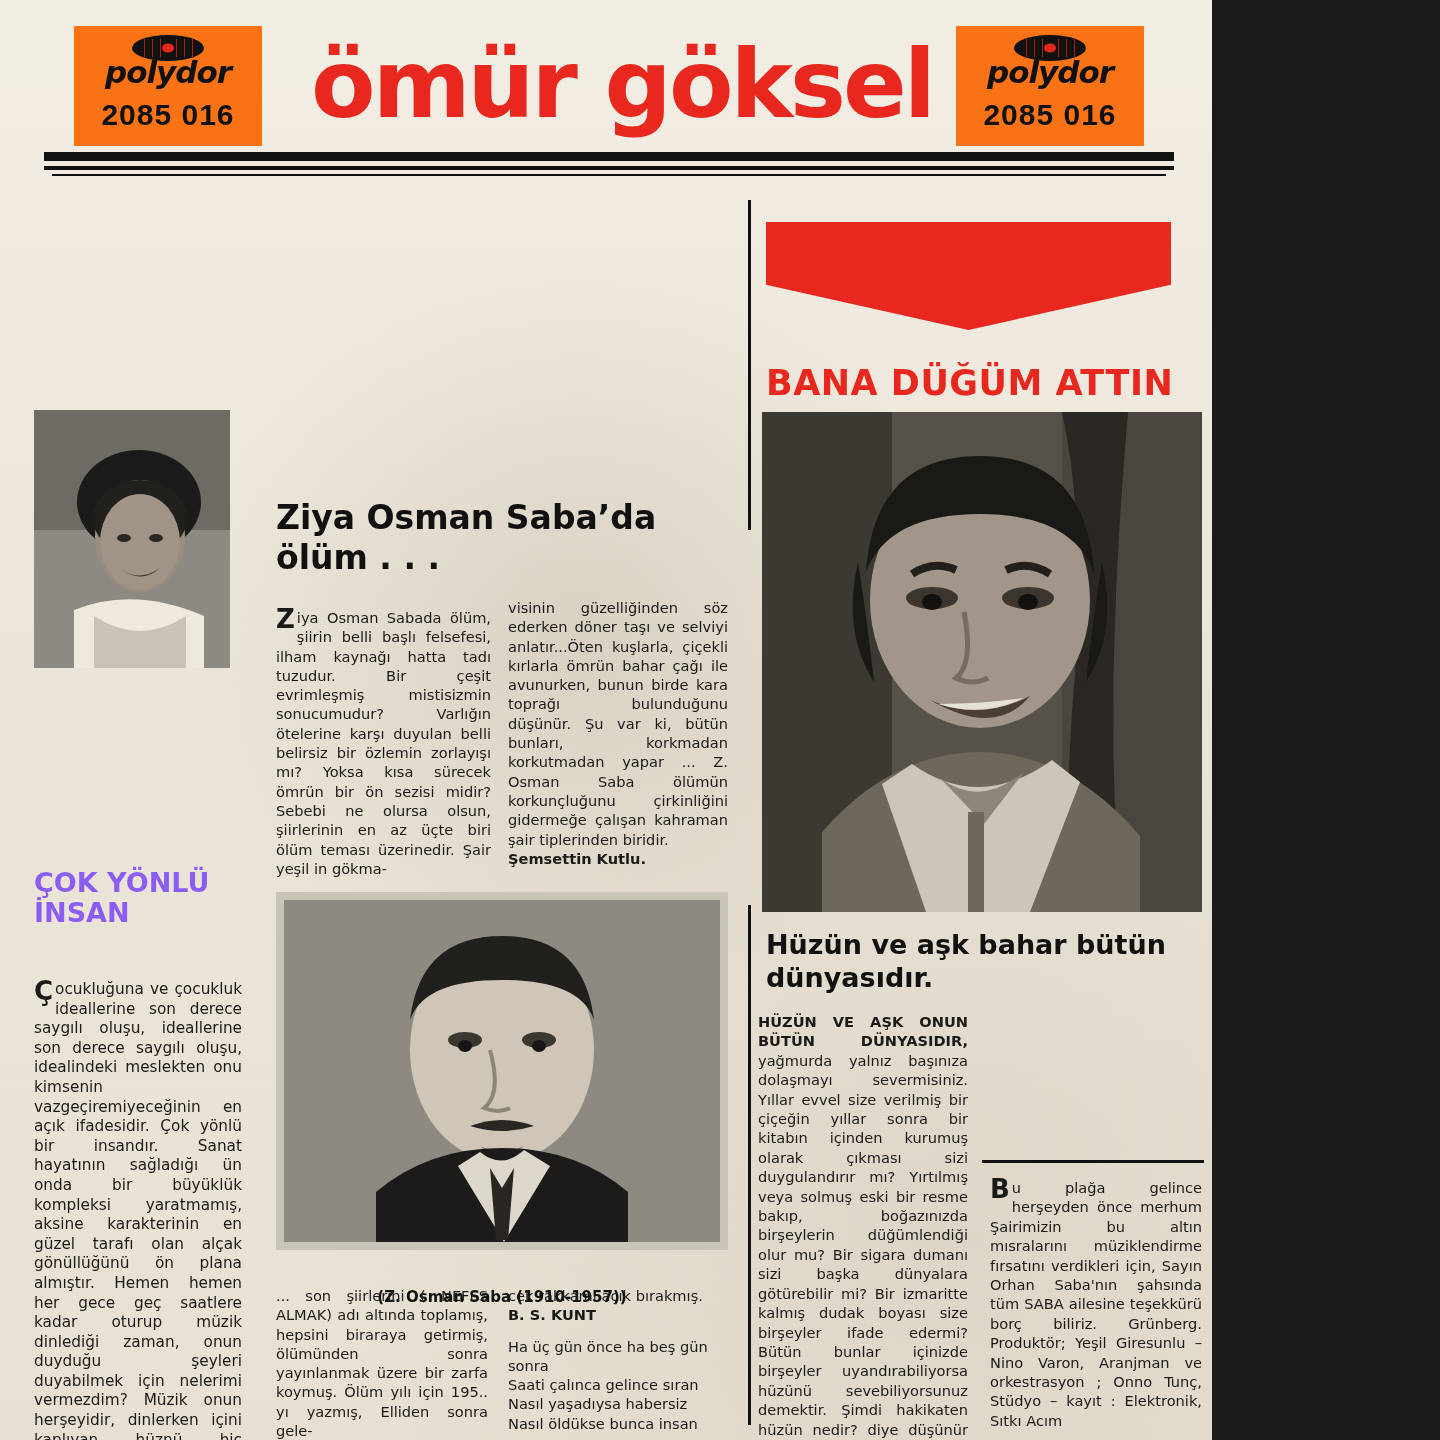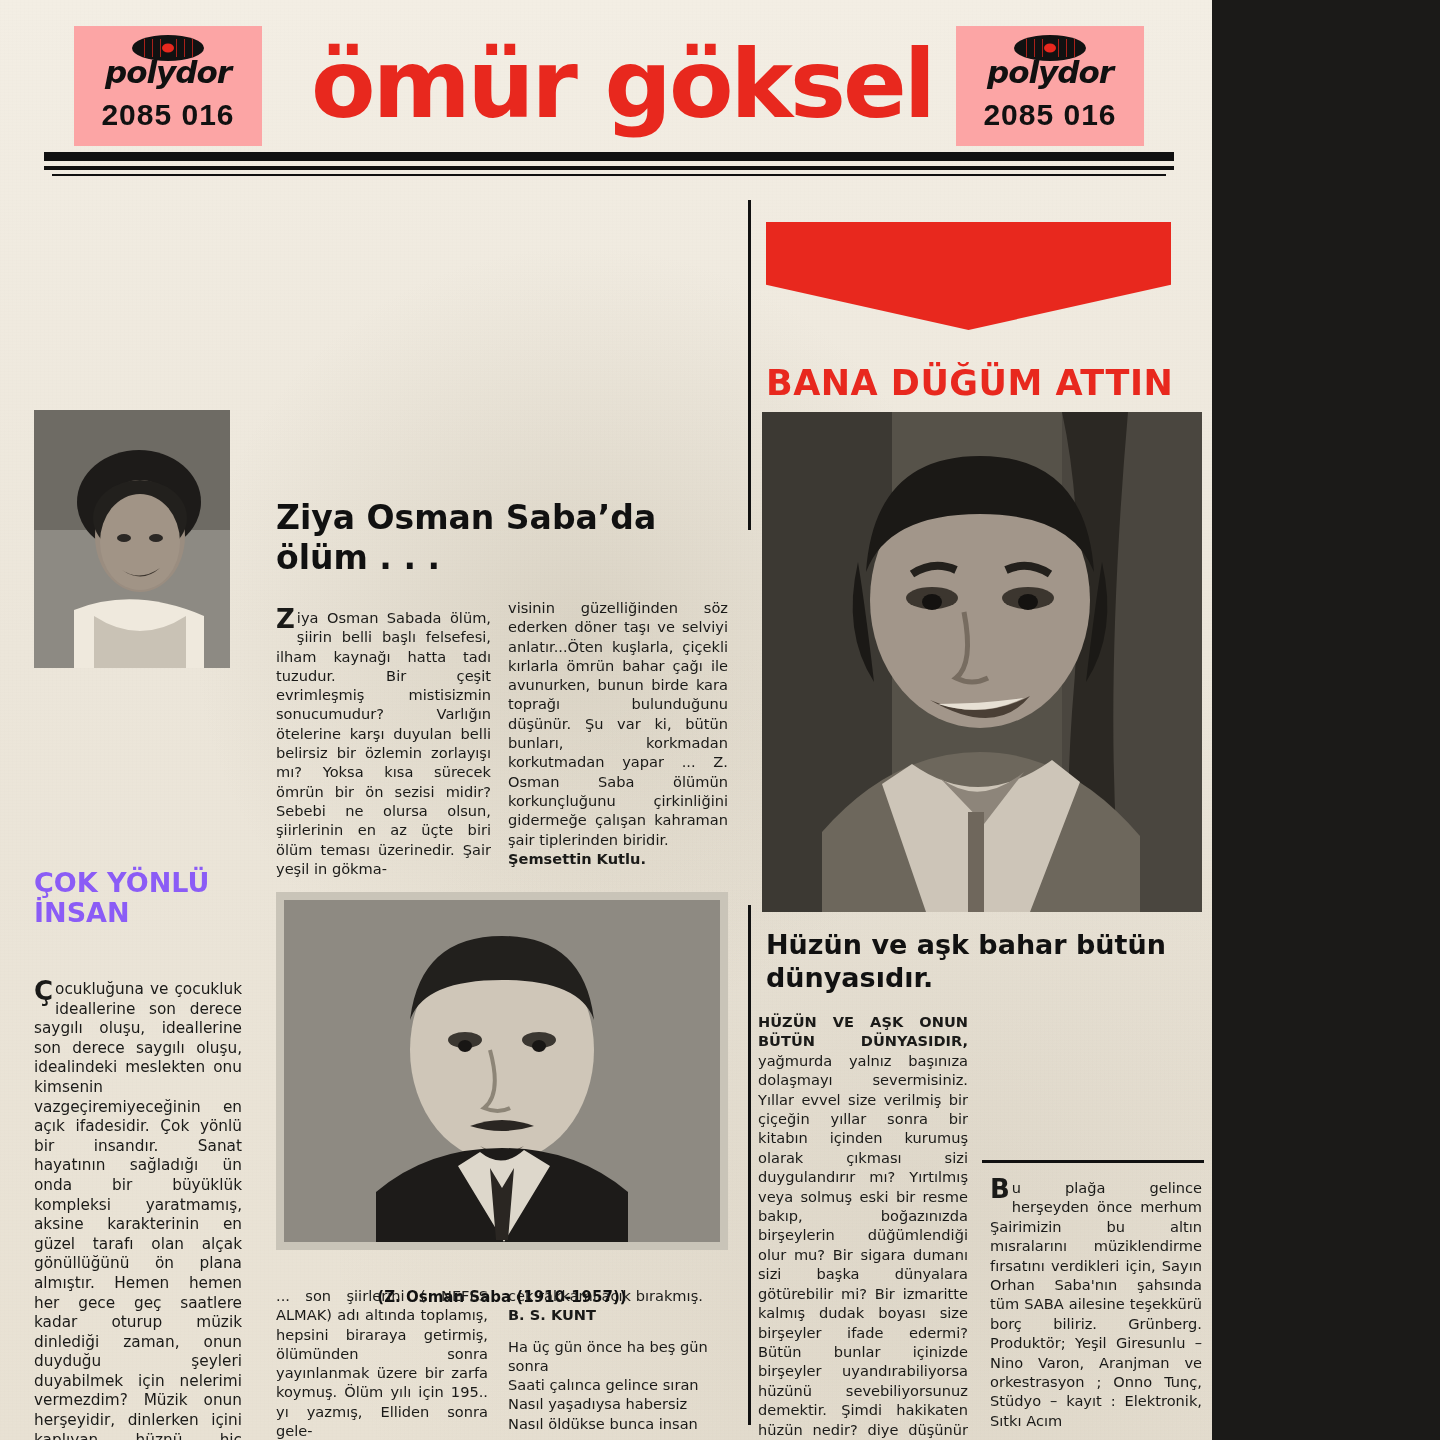--- a/index.html
+++ b/index.html
@@ -10,21 +10,21 @@
       radial-gradient(circle at 48% 44%, rgba(150,140,115,.22) 0%, rgba(150,140,115,0) 38%),
       radial-gradient(circle at 78% 85%, rgba(140,130,110,.12) 0%, rgba(140,130,110,0) 40%),
       linear-gradient(180deg,#f3eee4 0%,#ece6da 45%,#e8e1d3 100%);
   }
   #darkright{position:absolute;left:1212px;top:0;width:228px;height:1440px;background:#1b1a18;}
   .noise{position:absolute;inset:0;opacity:.10;
     background-image:repeating-linear-gradient(0deg,rgba(0,0,0,.05) 0 1px,rgba(0,0,0,0) 1px 3px),
     repeating-linear-gradient(90deg,rgba(0,0,0,.04) 0 1px,rgba(0,0,0,0) 1px 4px);}
   
   #header{position:absolute;left:44px;top:26px;width:1130px;height:120px;}
-  .polydor{position:absolute;top:0;width:188px;height:120px;background:#fca5a5;}
+  .polydor{position:absolute;top:0;width:188px;height:120px;background:#f97316;}
   .polydor.left{left:30px;}
   .polydor.right{left:912px;}
   .pd-disc{position:absolute;left:50%;top:9px;transform:translateX(-50%);width:72px;height:26px;
     background:#111;border-radius:50%/50%;}
   .pd-disc:after{content:"";position:absolute;left:50%;top:50%;transform:translate(-50%,-50%);
     width:12px;height:9px;background:#e8281e;border-radius:50%;}
   .pd-disc .ln{position:absolute;top:4px;bottom:4px;width:1px;background:#e8281e;opacity:.7;}
   .pd-word{position:absolute;left:0;right:0;top:28px;text-align:center;color:#111;
     font-size:31px;font-weight:bold;font-style:italic;letter-spacing:-1px;font-family:"DejaVu Sans",sans-serif;}
   .pd-num{position:absolute;left:0;right:0;top:72px;text-align:center;color:#111;font-size:30px;font-weight:bold;

